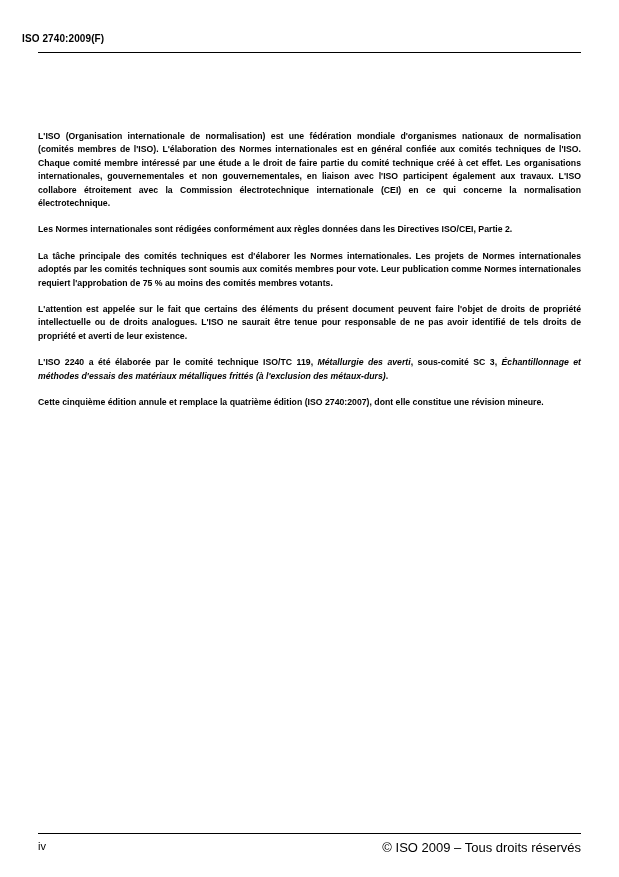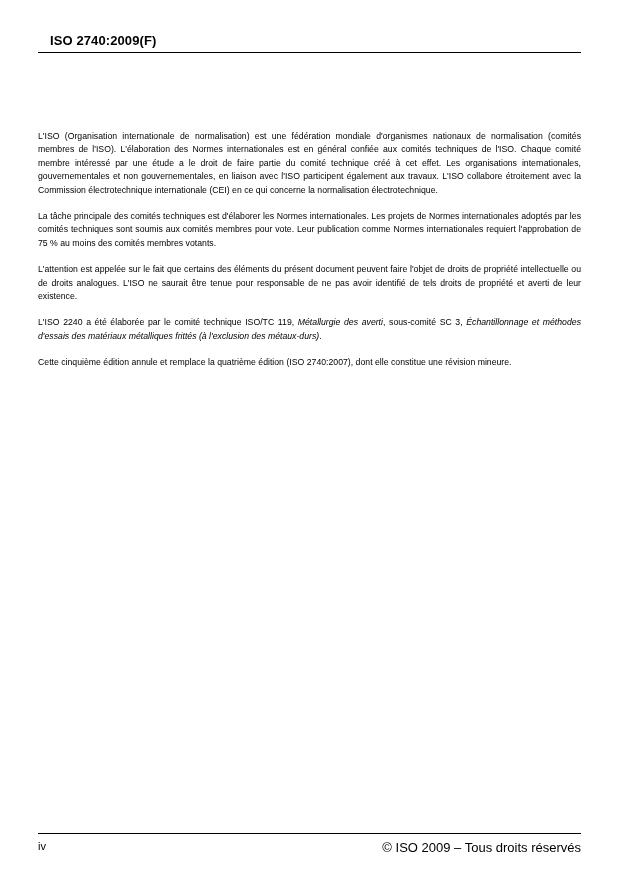--- a/index.html
+++ b/index.html
@@ -26,23 +26,23 @@
   .header-rule {
     position: absolute;
     left: 38px;
     top: 52px;
     width: 543px;
     height: 1px;
     background: #000000;
   }
   .doc-id {
     position: absolute;
-    left: 50px;
+    left: 22px;
     top: 33px;
-    font-size: 13px;
+    font-size: 10px;
     font-weight: bold;
     letter-spacing: 0.1px;
   }
   .content {
     position: absolute;
     left: 38px;
     top: 130px;
     width: 543px;
   }
   h1.section-title {
@@ -50,20 +50,21 @@
     font-weight: bold;
     margin: 0 0 20px 0;
     letter-spacing: 0.1px;
   }
   p.para {
     font-size: 8.7px;
     line-height: 13.4px;
     margin: 0 0 13px 0;
     text-align: justify;
     letter-spacing: 0.01px;
+    font-weight: bold;
   }
   p.para:last-child {
     margin-bottom: 6px;
   }
   .it {
     font-style: italic;
   }
   .footer-rule {
     position: absolute;
     left: 38px;
@@ -90,20 +91,21 @@
 <body>
 
 <div class="page">
 
   <div class="doc-id">ISO 2740:2009(F)</div>
   <div class="header-rule"></div>
 
   <div class="content">
     <div id="paragraph-list">
         <p class="para"><span>L'ISO (Organisation internationale de normalisation) est une fédération mondiale d'organismes nationaux de normalisation (comités membres de l'ISO). L'élaboration des Normes internationales est en général confiée aux comités techniques de l'ISO. Chaque comité membre intéressé par une étude a le droit de faire partie du comité technique créé à cet effet. Les organisations internationales, gouvernementales et non gouvernementales, en liaison avec l'ISO participent également aux travaux. L'ISO collabore étroitement avec la Commission électrotechnique internationale (CEI) en ce qui concerne la normalisation électrotechnique.</span></p>
+        <p class="para"><span>Les Normes internationales sont rédigées conformément aux règles données dans les Directives ISO/CEI, Partie 2.</span></p>
         <p class="para"><span>La tâche principale des comités techniques est d'élaborer les Normes internationales. Les projets de Normes internationales adoptés par les comités techniques sont soumis aux comités membres pour vote. Leur publication comme Normes internationales requiert l'approbation de 75 % au moins des comités membres votants.</span></p>
         <p class="para"><span>L'attention est appelée sur le fait que certains des éléments du présent document peuvent faire l'objet de droits de propriété intellectuelle ou de droits analogues. L'ISO ne saurait être tenue pour responsable de ne pas avoir identifié de tels droits de propriété et averti de leur existence.</span></p>
         <p class="para"><span>L'ISO 2240 a été élaborée par le comité technique ISO/TC 119, </span><span class="it">Métallurgie des averti</span><span>, sous-comité SC 3, </span><span class="it">Échantillonnage et méthodes d'essais des matériaux métalliques frittés (à l'exclusion des métaux-durs)</span><span>.</span></p>
         <p class="para"><span>Cette cinquième édition annule et remplace la quatrième édition (ISO 2740:2007), dont elle constitue une révision mineure.</span></p>
       </div>
   </div>
 
   <div class="footer-rule"></div>
   <div class="footer-left">iv</div>
   <div class="footer-right">© ISO 2009 – Tous droits réservés</div>

